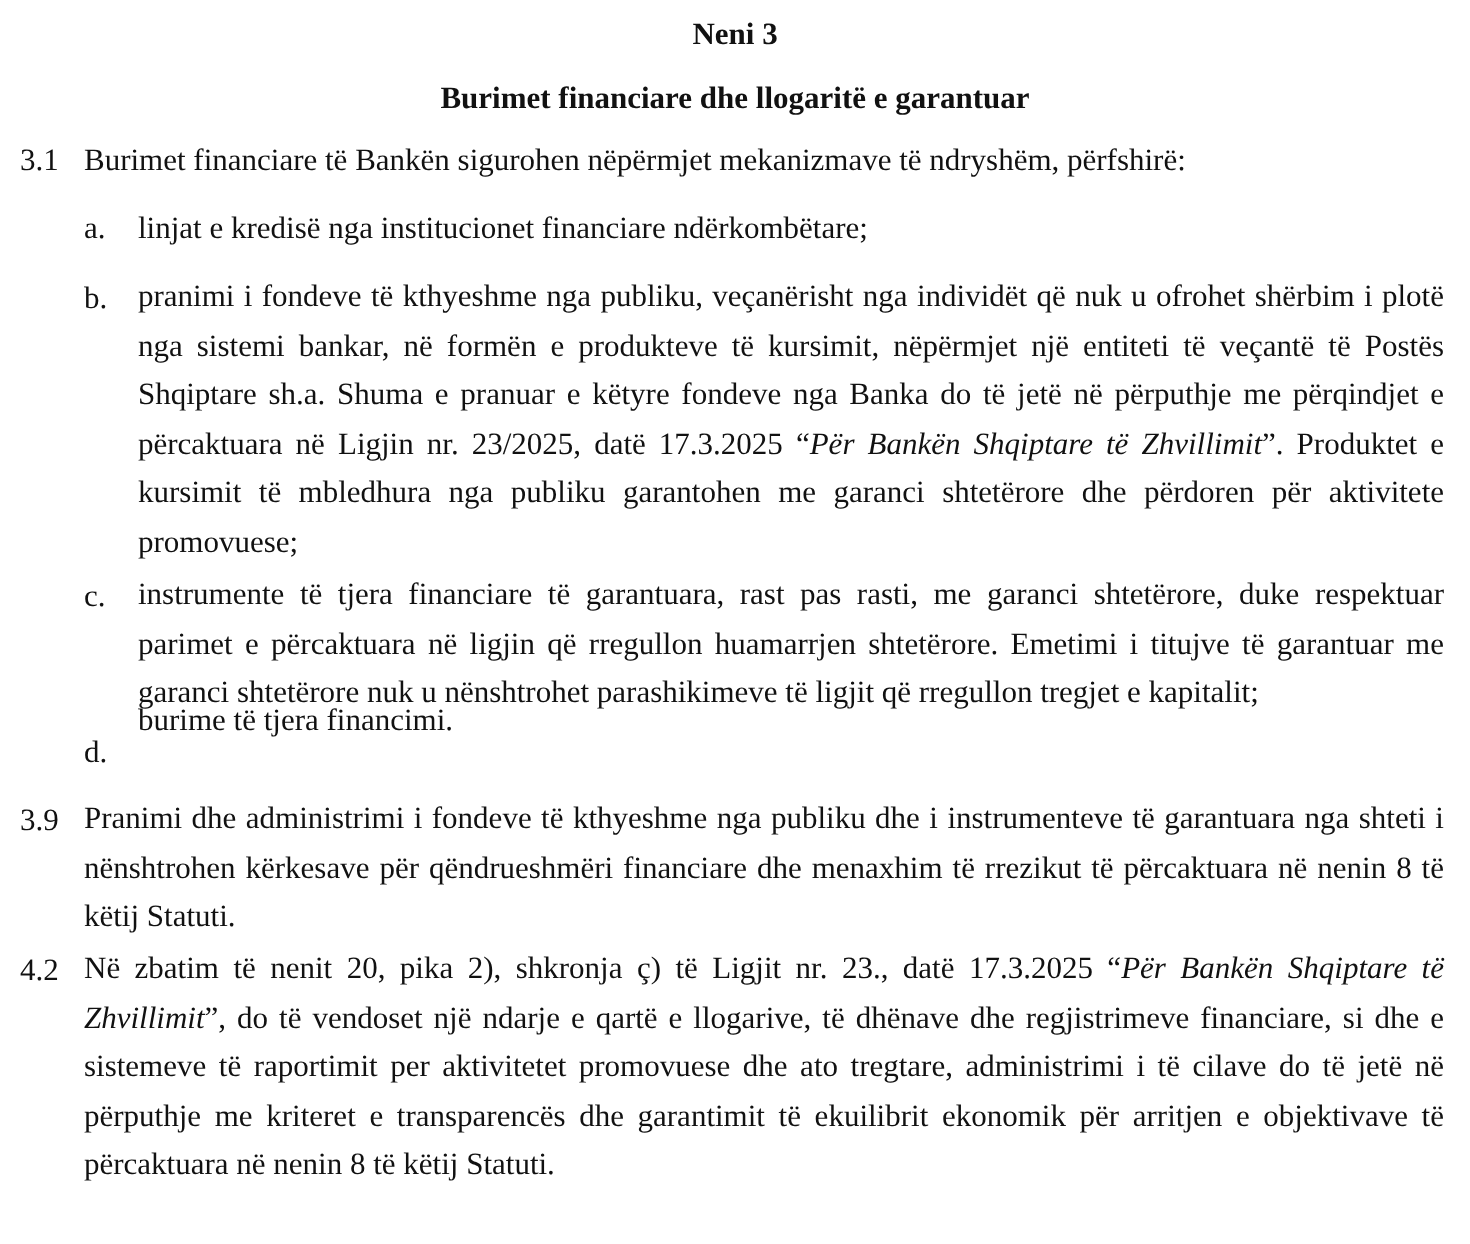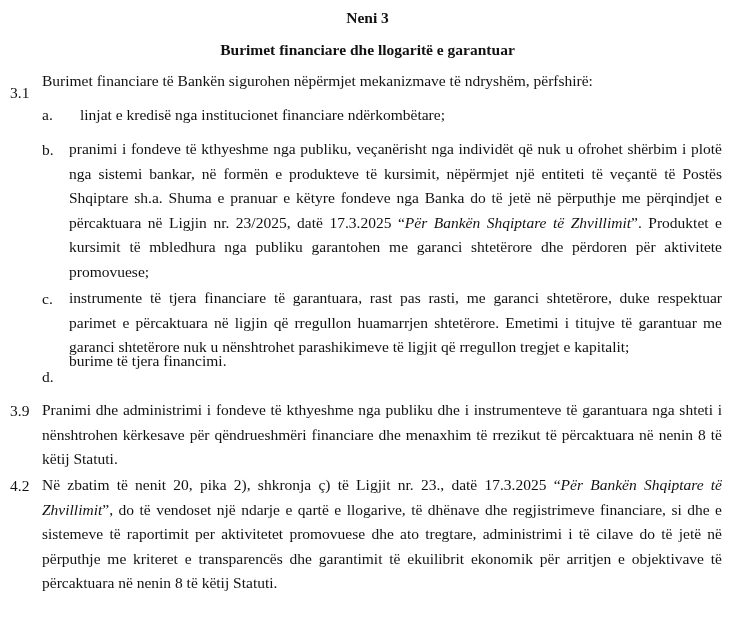--- a/index.html
+++ b/index.html
@@ -28,26 +28,26 @@
     i { font-style: italic; }
   </style>
 </head>
 <body>
 
 <div class="page">
   <div class="heading h1">Neni 3</div>
   <div class="heading h2">Burimet financiare dhe llogaritë e garantuar</div>
 
   <div>
-    <span class="num" style="left:10px; top:84px;">3.1</span>
+    <span class="num" style="left:10px; top:72px;">3.1</span>
     <span class="line" style="left:42px; top:71px;">Burimet financiare të Bankën sigurohen nëpërmjet mekanizmave të ndryshëm, përfshirë:</span>
 
     <div>
       <span class="marker" style="left:42px; top:106px;">a.</span>
-      <span class="line" style="left:69px; top:105px;margin-left:11px;">linjat e kredisë nga institucionet financiare ndërkombëtare;</span>
+      <span class="line" style="left:69px; top:105px;">linjat e kredisë nga institucionet financiare ndërkombëtare;</span>
     </div>
 
     <div>
       <span class="marker" style="left:42px; top:141px;">b.</span>
       <div class="just" style="left:69px; top:137px; width:653px;"><span>pranimi i fondeve të kthyeshme nga publiku, veçanërisht nga individët që nuk u ofrohet shërbim i plotë nga sistemi bankar, në formën e produkteve të kursimit, nëpërmjet një entiteti të veçantë të Postës Shqiptare sh.a. Shuma e pranuar e këtyre fondeve nga Banka do të jetë në përputhje me përqindjet e përcaktuara në Ligjin nr. 23/2025, datë 17.3.2025 “</span><i>Për Bankën Shqiptare të Zhvillimit</i><span>”. Produktet e kursimit të mbledhura nga publiku garantohen me garanci shtetërore dhe përdoren për aktivitete promovuese;</span></div>
     </div>
 
     <div>
       <span class="marker" style="left:42px; top:290px;">c.</span>
       <div class="just" style="left:69px; top:286px; width:653px;">instrumente të tjera financiare të garantuara, rast pas rasti, me garanci shtetërore, duke respektuar parimet e përcaktuara në ligjin që rregullon huamarrjen shtetërore. Emetimi i titujve të garantuar me garanci shtetërore nuk u nënshtrohet parashikimeve të ligjit që rregullon tregjet e kapitalit;</div>

